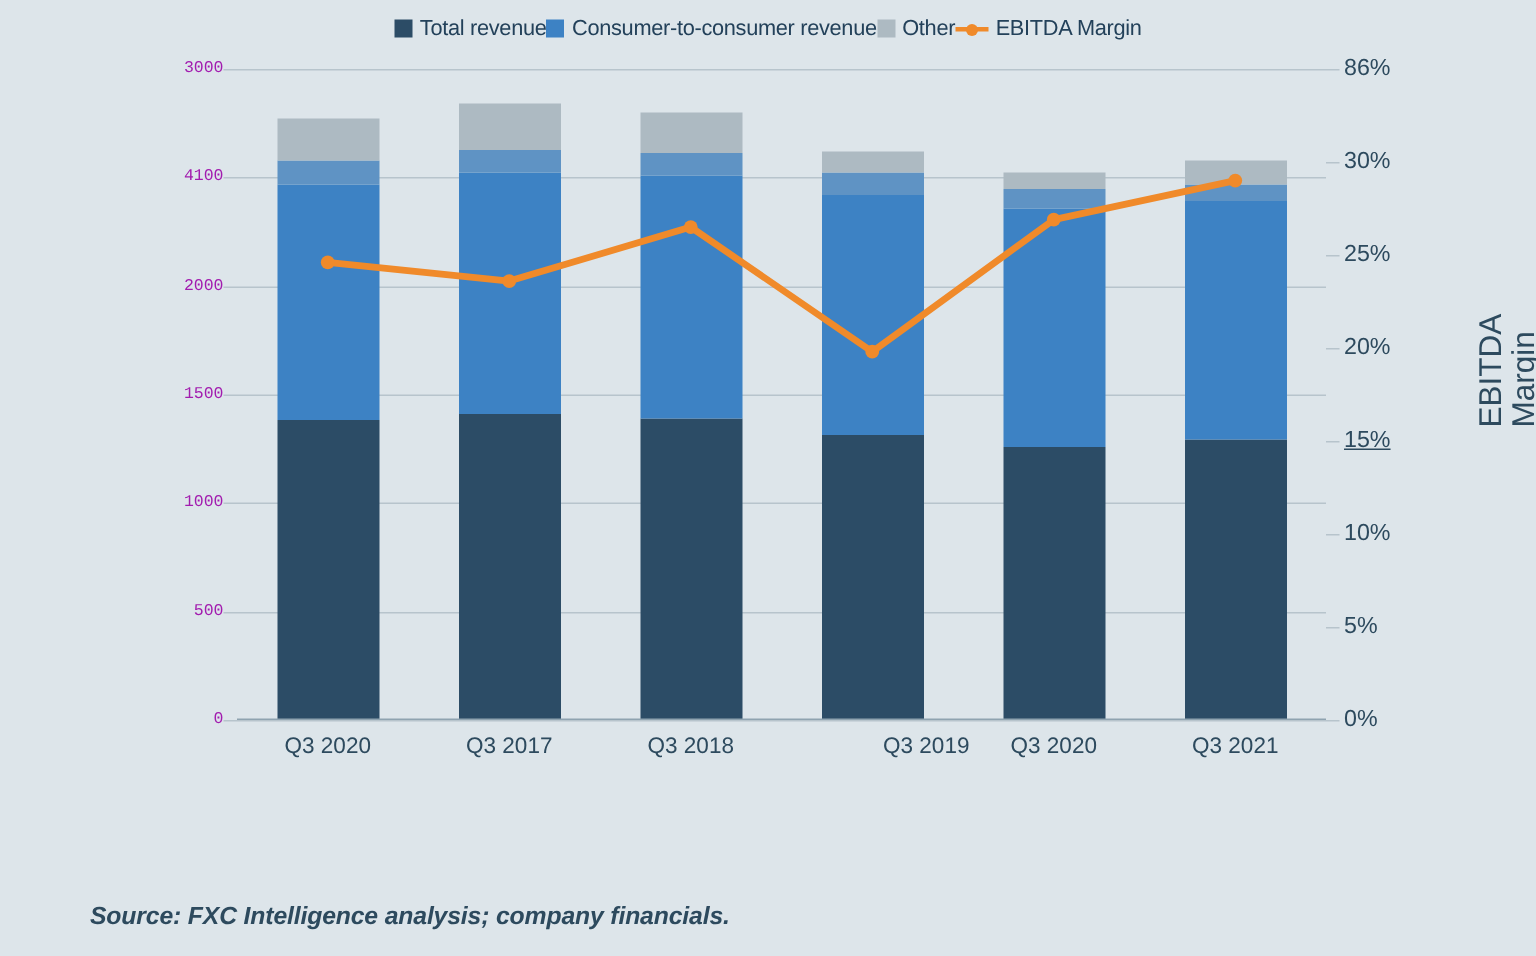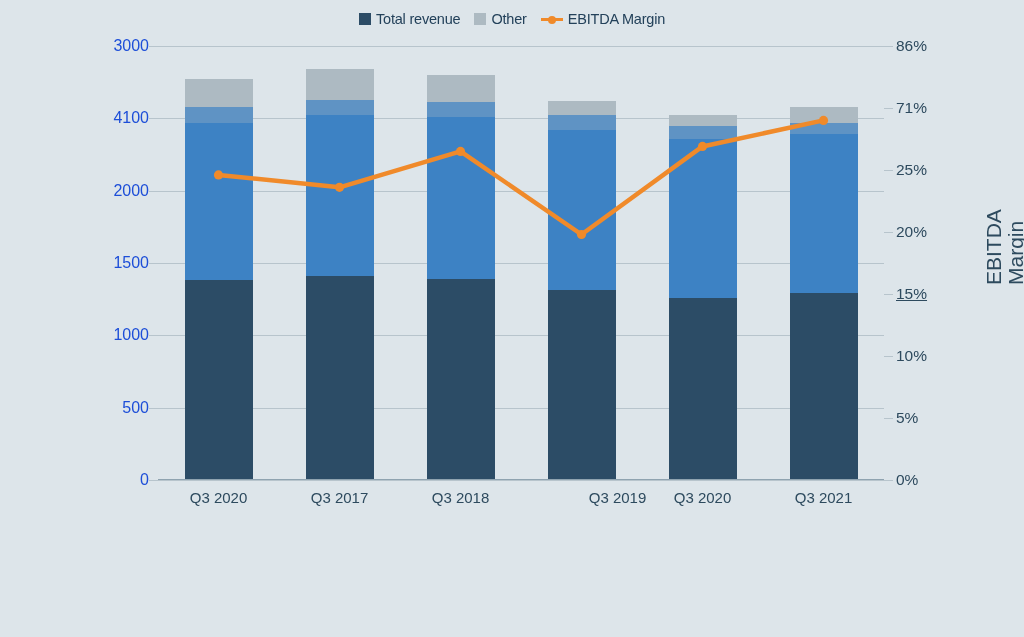--- a/index.html
+++ b/index.html
@@ -10,41 +10,40 @@
     color:#2d4a5e;
     overflow:hidden;
     position:relative;
   }
   #chart-root{position:absolute;left:0;top:0;width:1024px;height:637px;}
 
   
   .legend{
     position:absolute;left:0;top:11px;width:1024px;
     display:flex;justify-content:center;align-items:flex-start;
-    gap:14px;
   }
   .legend-item{display:flex;align-items:center;gap:5px;white-space:nowrap;}
   .legend-swatch{width:12px;height:12px;display:block;flex:none;}
   .legend-label{font-size:14.5px;color:#23415a;letter-spacing:-0.2px;}
   .legend-linemark{position:relative;width:22px;height:12px;flex:none;}
   .legend-linemark .lbar{position:absolute;left:0;top:5px;width:22px;height:3px;background:#f08a2a;}
   .legend-linemark .ldot{position:absolute;left:7px;top:2.5px;width:8px;height:8px;border-radius:50%;background:#f08a2a;}
 
   
   .plot{
     position:absolute;
     left:158px; top:46px;
     width:726px; height:434px;
   }
   .gridline{position:absolute;left:0;width:100%;height:1px;background:#b7c4cc;}
   .axis-base{position:absolute;left:0;width:100%;height:1px;background:#8fa3b0;bottom:0;}
   .ylabel-l{
     position:absolute; right:100%; margin-right:9px;
     transform:translateY(-50%);
-    font-size:16px;color:#1d4ed8;white-space:nowrap;
+    font-size:11px;color:#a21caf;white-space:nowrap;font-family:Liberation Mono, monospace;
   }
   .ylabel-r{
     position:absolute; left:100%; margin-left:12px;
     transform:translateY(-50%);
     font-size:15.5px;color:#2d4a5e;white-space:nowrap;
   }
   .tickmark-l{position:absolute;right:100%;width:9px;height:1px;background:#b7c4cc;}
   .tickmark-r{position:absolute;left:100%;width:9px;height:1px;background:#b7c4cc;}
 
   .bars{position:absolute;left:0;top:0;width:100%;height:100%;}
@@ -78,20 +77,24 @@
 </style>
 </head>
 <body>
 
 <div id="chart-root">
 
   <div class="legend" id="legend">
       <div class="legend-item">
         <span class="legend-swatch" style="background: rgb(44, 76, 102);"></span>
         <span class="legend-label">Total revenue</span>
+      </div>
+      <div class="legend-item">
+        <span class="legend-swatch" style="background: rgb(61, 130, 196);"></span>
+        <span class="legend-label">Consumer-to-consumer revenue</span>
       </div>
       <div class="legend-item">
         <span class="legend-swatch" style="background: rgb(173, 186, 194);"></span>
         <span class="legend-label">Other</span>
       </div>
       <div class="legend-item">
         <span class="legend-linemark">
           <span class="lbar" style="background: rgb(240, 138, 42);"></span>
           <span class="ldot" style="background: rgb(240, 138, 42);"></span>
         </span>
@@ -132,21 +135,21 @@
         <div class="ylabel-r" style="top: 372px;">5%</div>
         <div class="tickmark-r" style="top: 310px;"></div>
         <div class="ylabel-r" style="top: 310px;">10%</div>
         <div class="tickmark-r" style="top: 248px;"></div>
         <div class="ylabel-r" style="top: 248px; text-decoration: underline;">15%</div>
         <div class="tickmark-r" style="top: 186px;"></div>
         <div class="ylabel-r" style="top: 186px;">20%</div>
         <div class="tickmark-r" style="top: 124px;"></div>
         <div class="ylabel-r" style="top: 124px;">25%</div>
         <div class="tickmark-r" style="top: 62px;"></div>
-        <div class="ylabel-r" style="top: 62px;">71%</div>
+        <div class="ylabel-r" style="top: 62px;">30%</div>
         <div class="tickmark-r" style="top: 0px;"></div>
         <div class="ylabel-r" style="top: 0px;">86%</div>
       </div>
     <div class="bars" id="bars">
         <div class="bar-group" style="left: 26.5px; width: 68px; height: 434px;">
           <div class="seg" style="top: 234.36px; height: 199.64px; background: rgb(44, 76, 102);"></div>
           <div class="seg" style="top: 77.3967px; height: 156.963px; background: rgb(61, 130, 196);"></div>
           <div class="seg" style="top: 60.76px; height: 16.6367px; background: rgb(95, 147, 196);"></div>
           <div class="seg" style="top: 32.55px; height: 28.21px; background: rgb(173, 186, 194);"></div>
         </div>
@@ -196,13 +199,14 @@
         <div class="xlabel" style="left: 302.5px;">Q3 2018</div>
         <div class="xlabel" style="left: 423.5px; margin-left: 36px;">Q3 2019</div>
         <div class="xlabel" style="left: 544.5px;">Q3 2020</div>
         <div class="xlabel" style="left: 665.5px;">Q3 2021</div>
       </div>
     <div class="axis-base"></div>
   </div>
 
   <div class="axis-title" id="y-axis-title-right">EBITDA Margin</div>
 
+  <div class="source">Source: FXC Intelligence analysis; company financials.</div>
 </div>
 
 </body></html>

